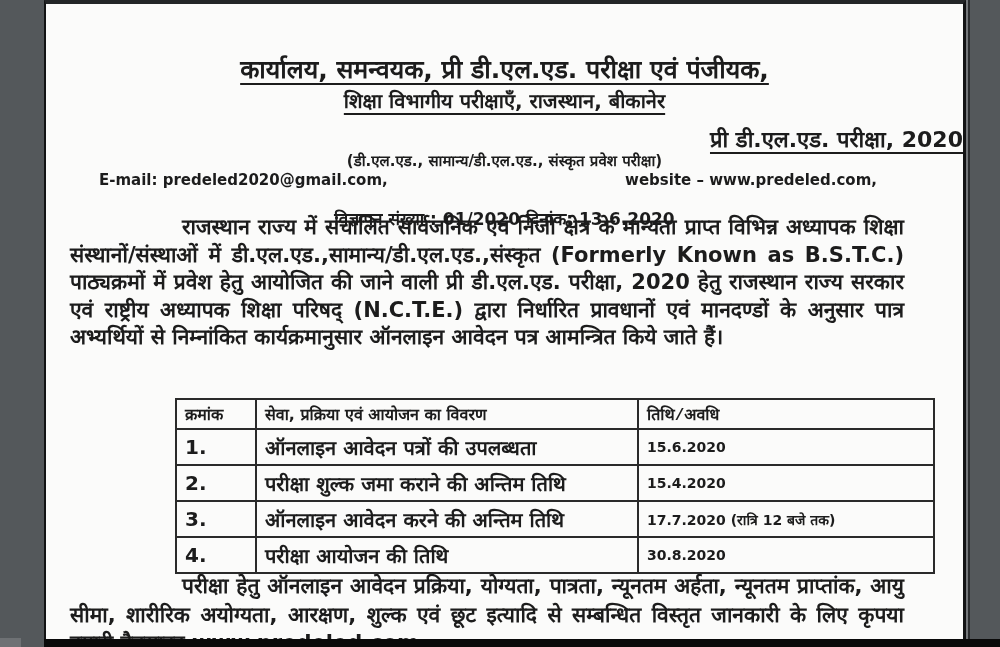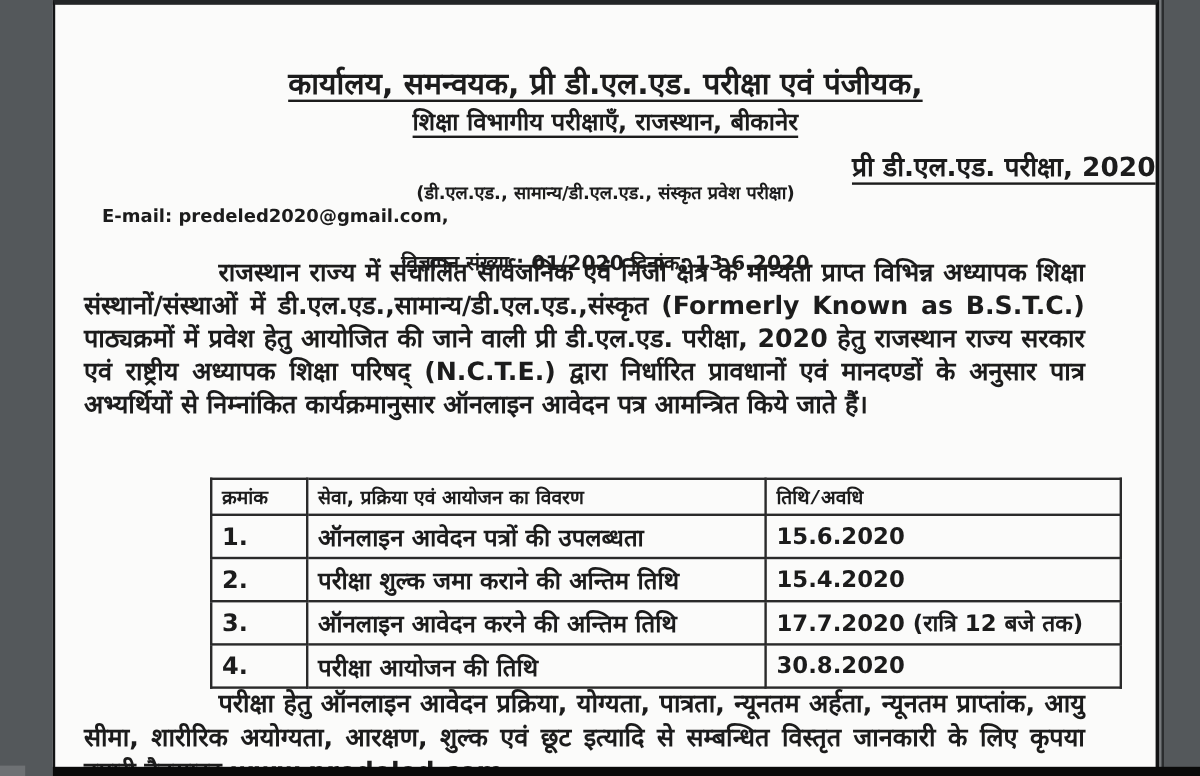--- a/index.html
+++ b/index.html
@@ -48,21 +48,21 @@
   .underlined {
     text-decoration: underline;
     text-decoration-thickness: 2px;
     text-underline-offset: 5px;
   }
   .head1 { top: 47px;  font-size: 25px; }
   .head2 { top: 83px;  font-size: 20px; }
   .head3 { top: 119px; font-size: 22px; text-align: right; }
   .subtitle { top: 146px; font-size: 15px; }
   .email-row {
-    position: absolute; top: 167px; left: 39px; right: 86px;
+    position: absolute; top: 167px; left: 53px; right: 86px;
     display: flex; justify-content: space-between;
     font-size: 15px; white-space: nowrap;
   }
   .adline { top: 187px; font-size: 17px; margin-top: 16px; }
   .para {
     position: absolute; left: 24px; width: 834px;
     font-size: 21px; line-height: 27.5px;
     text-align: justify; text-indent: 112px;
   }
   .para1 { top: 210px; }
@@ -77,40 +77,41 @@
     border: 2px solid #2a2a2a;
     padding: 1px 6px 1px 8px;
     overflow: hidden; white-space: nowrap;
     vertical-align: middle;
   }
   table.sched .col-sno  { width: 64px; }
   table.sched .col-desc { width: 366px; }
   table.sched .col-date { width: 280px; font-family: Liberation Mono, monospace; }
   tr.thead td { height: 26px; font-size: 16px; }
   tr.trow td { height: 32px; font-size: 20px; }
-  tr.trow td.date-cell { font-size: 19px; }
+  tr.trow td.date-cell { font-size: 14px; }
 </style>
 </head>
 <body>
 
 <div id="screen">
 
   <div class="page">
     <div class="doc">
 
       <div class="center-line head1 underlined">कार्यालय, समन्वयक, प्री डी.एल.एड. परीक्षा एवं पंजीयक,</div>
 
       <div class="center-line head2 underlined">शिक्षा विभागीय परीक्षाएँ, राजस्थान, बीकानेर</div>
 
       <div class="center-line head3 underlined">प्री डी.एल.एड. परीक्षा, 2020</div>
 
       <div class="center-line subtitle">(डी.एल.एड., सामान्य/डी.एल.एड., संस्कृत प्रवेश परीक्षा)</div>
 
       <div class="email-row">
         <span>E-mail: predeled2020@gmail.com,</span>
+        <span>website – www.predeled.com,</span>
       </div>
 
       <div class="center-line adline">विज्ञापन संख्या : 01/2020 दिनांक: 13.6.2020</div>
 
       <div class="para para1">राजस्थान राज्य में संचालित सार्वजनिक एवं निजी क्षेत्र के मान्यता प्राप्त विभिन्न अध्यापक शिक्षा संस्थानों/संस्थाओं में डी.एल.एड.,सामान्य/डी.एल.एड.,संस्कृत (Formerly Known as B.S.T.C.) पाठ्यक्रमों में प्रवेश हेतु आयोजित की जाने वाली प्री डी.एल.एड. परीक्षा, 2020 हेतु राजस्थान राज्य सरकार एवं राष्ट्रीय अध्यापक शिक्षा परिषद् (N.C.T.E.) द्वारा निर्धारित प्रावधानों एवं मानदण्डों के अनुसार पात्र अभ्यर्थियों से निम्नांकित कार्यक्रमानुसार ऑनलाइन आवेदन पत्र आमन्त्रित किये जाते हैं।</div>
 
       <table class="sched">
         <tbody>
             <tr class="thead">
           <td class="col-sno">क्रमांक</td>

